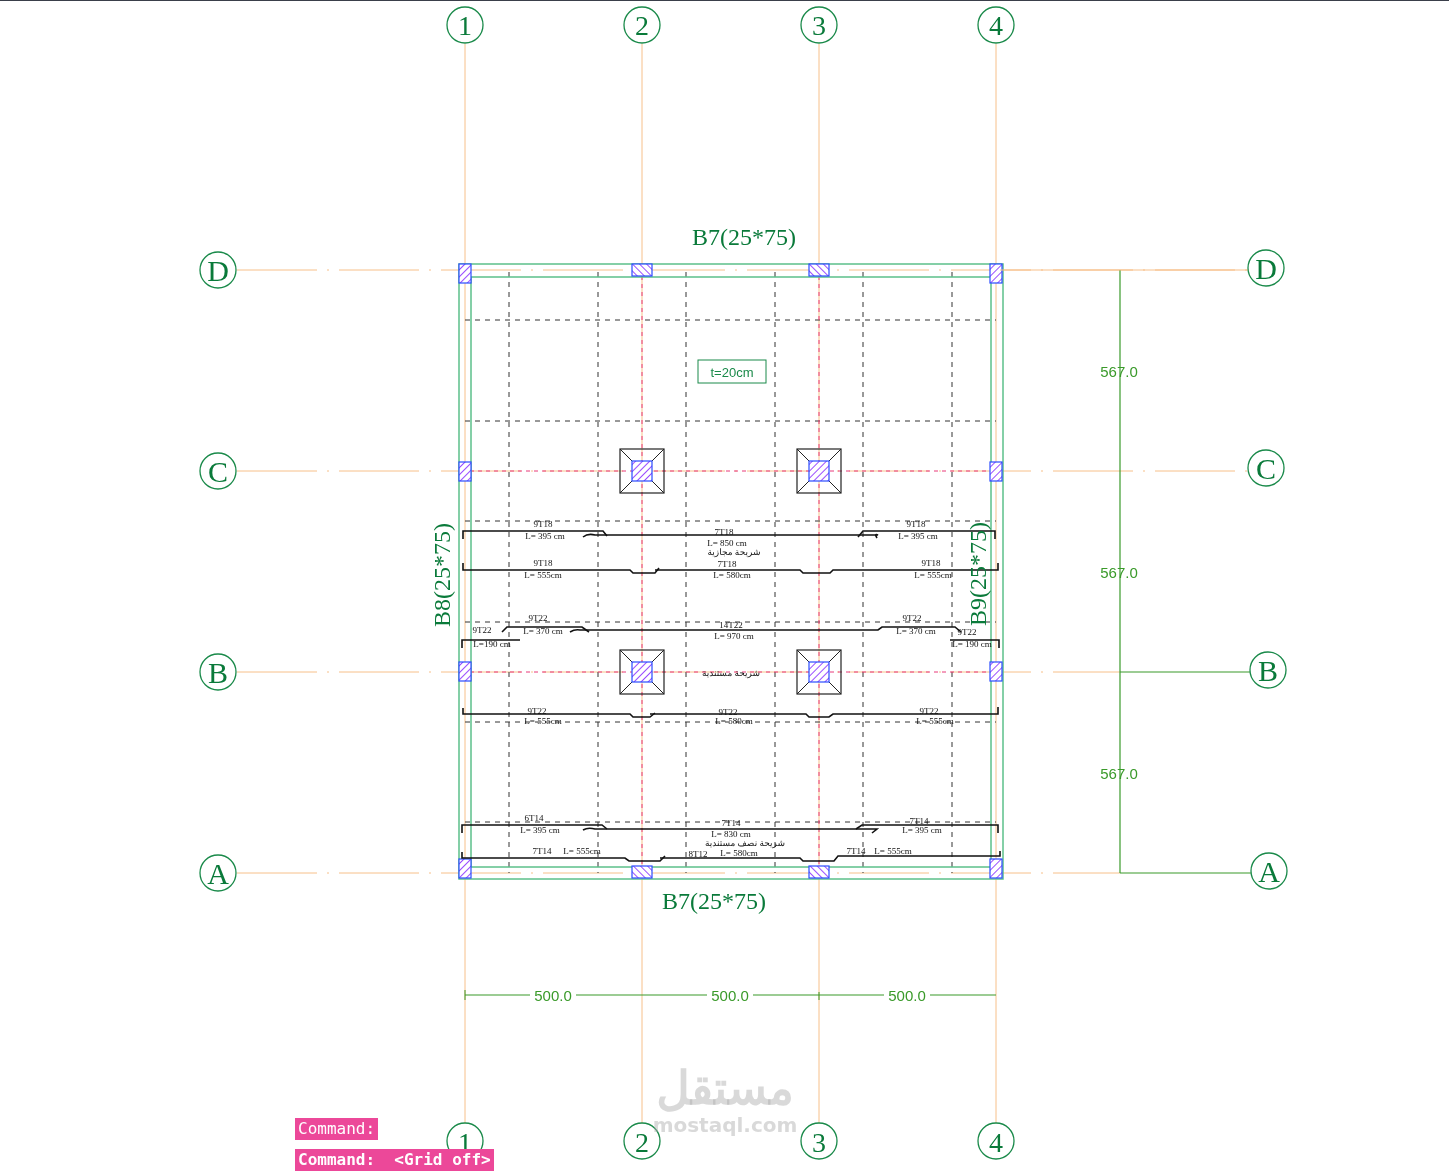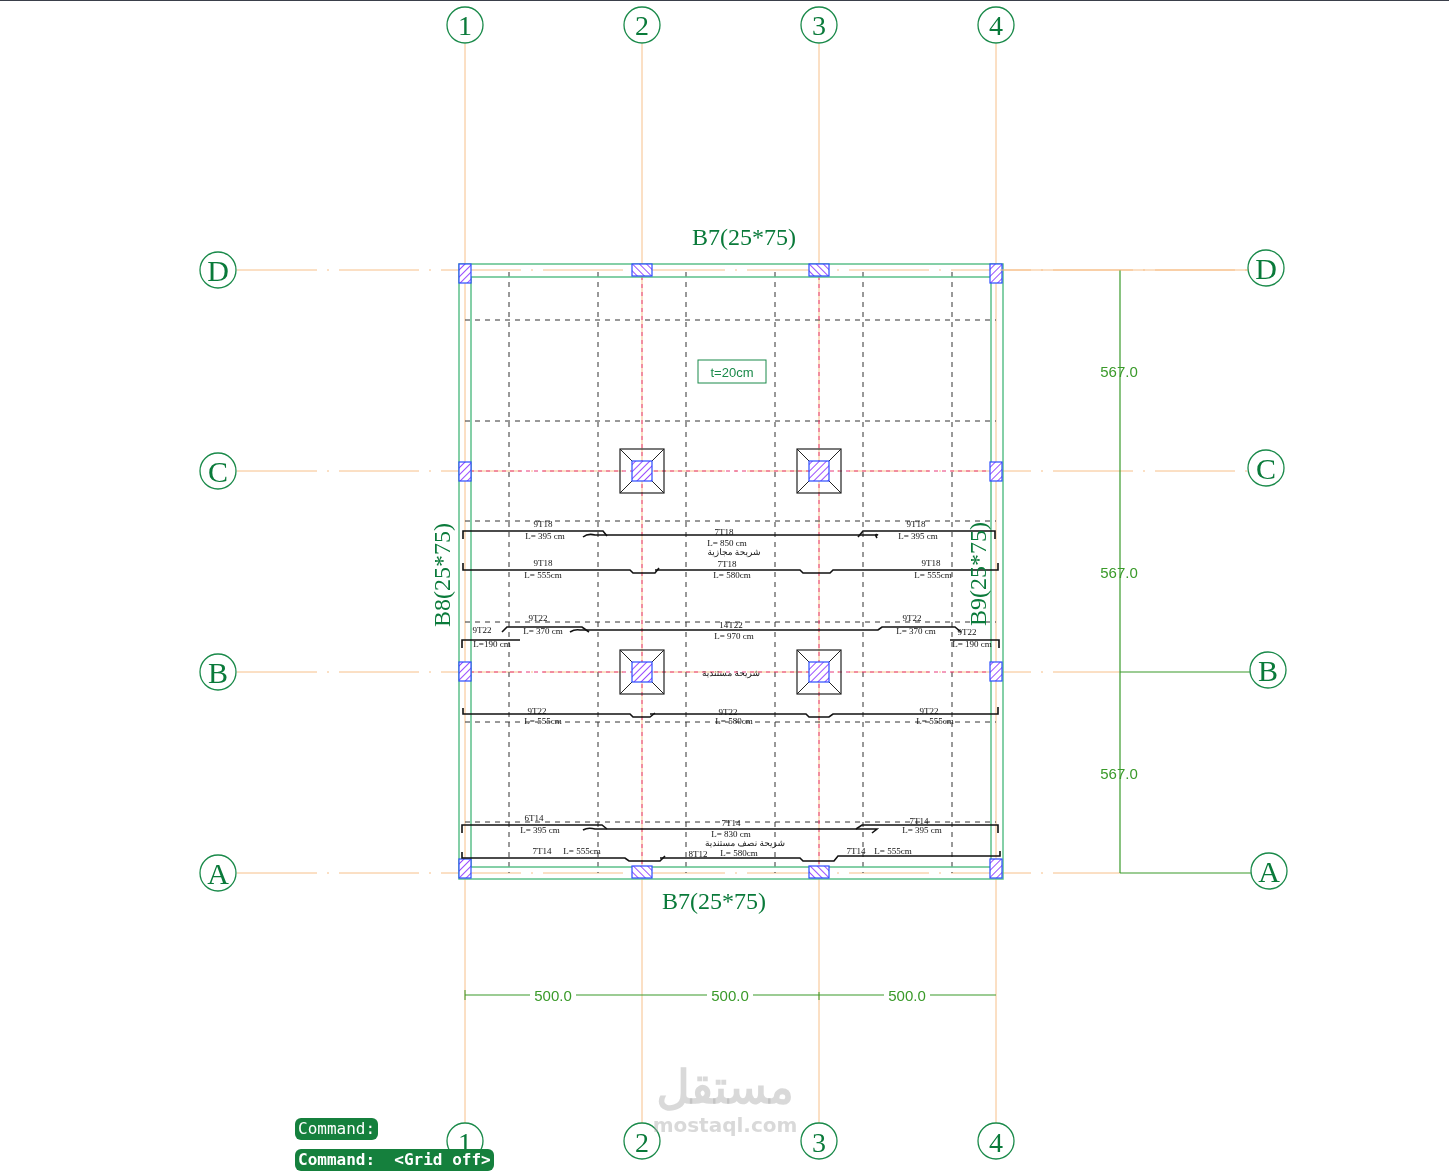--- a/index.html
+++ b/index.html
@@ -5,32 +5,32 @@
   html, body { margin: 0; padding: 0; }
   body {
     width: 1449px; height: 1171px; position: relative; overflow: hidden;
     background: #ffffff;
     font-family: "Liberation Serif", serif;
   }
   .topbar { position: absolute; left: 0; top: 0; width: 1449px; height: 1px; background: #3a3f4a; }
   svg#drawing { position: absolute; left: 0; top: 0; }
   .cmd {
     position: absolute; left: 295px;
-    background: #15803d; color: #ffffff;
+    background: #ec4899; color: #ffffff;
     font-family: "DejaVu Sans Mono", monospace; font-size: 16px;
-    line-height: 22px; height: 22px; padding: 0 3px; border-radius: 6px;
+    line-height: 22px; height: 22px; padding: 0 3px; border-radius: 0;
     white-space: pre;
   }
   .cmd1 { top: 1118px; }
   .cmd2 { top: 1149px; font-weight: bold; }
   .watermark {
     position: absolute; left: 630px; top: 1060px; width: 190px; height: 90px;
     pointer-events: none; text-align: center; color: rgba(170,170,170,0.45);
   }
-  .wm-ar { font-family: Liberation Serif, serif; font-size: 46px; font-weight: bold; line-height: 56px; }
+  .wm-ar { font-family: Liberation Sans, sans-serif; font-size: 46px; font-weight: bold; line-height: 56px; }
   .wm-en { font-family: "DejaVu Sans", sans-serif; font-size: 20px; font-weight: bold; line-height: 26px; margin-top: -4px; }
   .bubble-text { font-family: "Liberation Serif", serif; fill: #0a7a3a; }
   .rebar-text { font-family: "Liberation Serif", serif; font-size: 9px; fill: #111; }
   .dim-text { font-family: "Liberation Sans", sans-serif; font-size: 15px; fill: #3a9a2a; }
   .beam-text { font-family: "Liberation Serif", serif; font-size: 24px; fill: #0a7a3a; }
 </style>
 </head>
 <body>
 
 <div class="topbar"></div>

